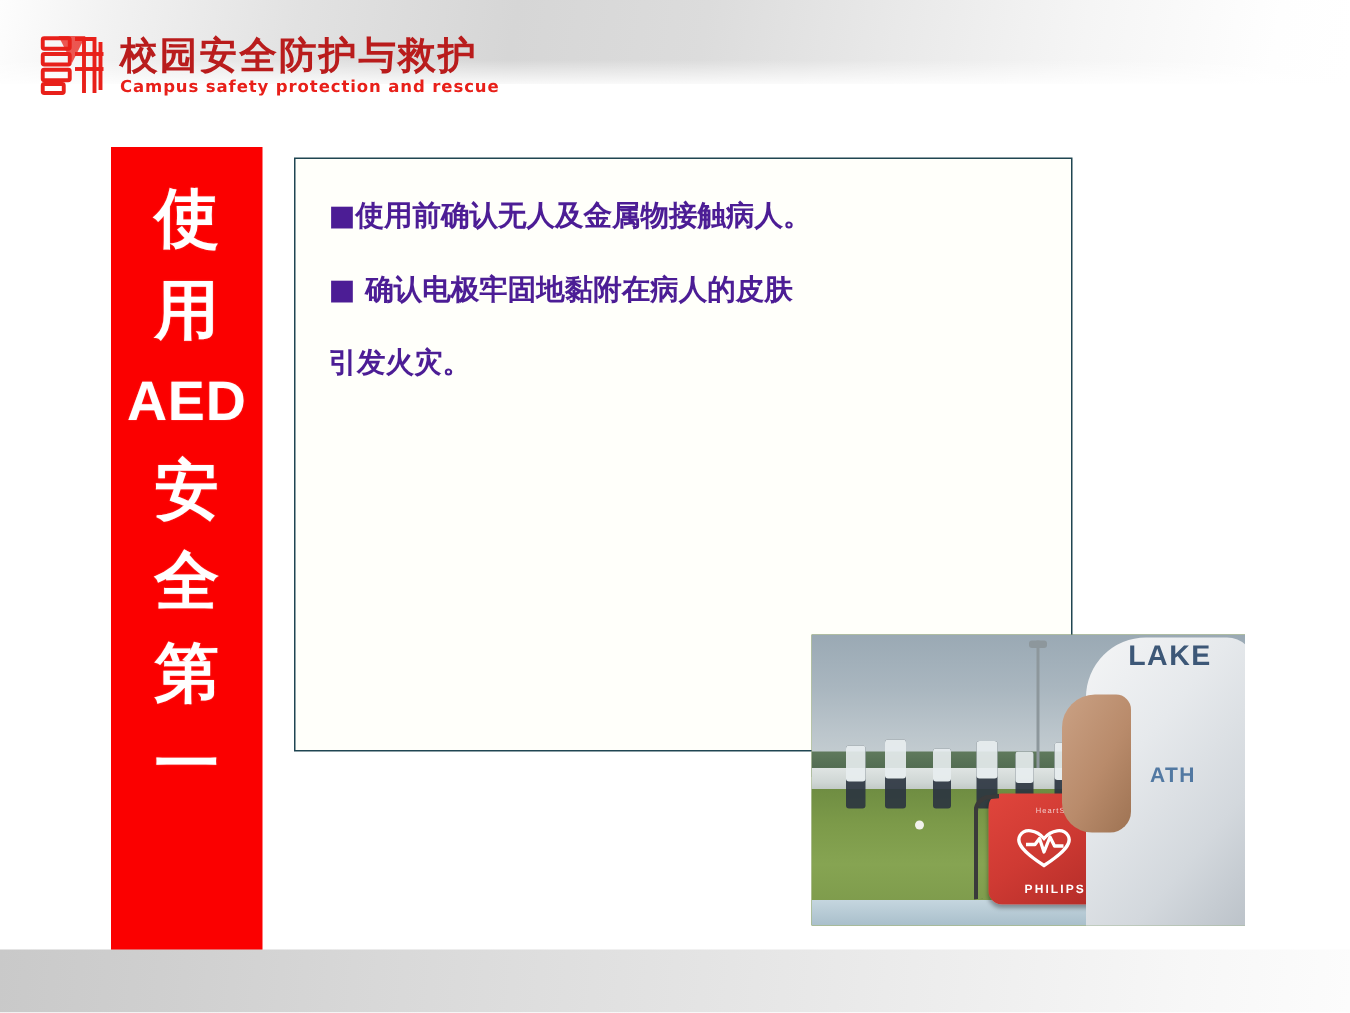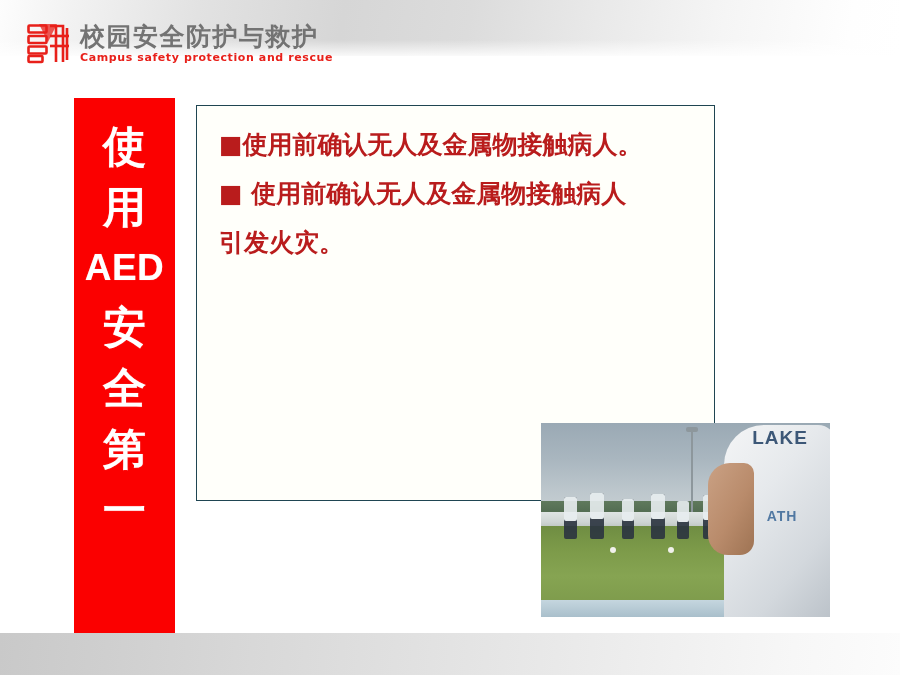--- a/index.html
+++ b/index.html
@@ -52,21 +52,21 @@
   .logo{
     position:absolute;left:26px;top:22px;
     display:flex;align-items:center;gap:8px;
   }
   .logo-mark{
     width:46px;height:44px;flex:0 0 auto;position:relative;
   }
   .logo-text{display:flex;flex-direction:column;justify-content:center;}
   .logo-cn{
     font-family:"DejaVu Sans", sans-serif;
-    font-size:25px;font-weight:bold;color:#737373;
+    font-size:25px;font-weight:bold;color:#b91c1c;
     letter-spacing:1.5px;line-height:1.05;white-space:nowrap;
   }
   .logo-en{
     font-family:"DejaVu Sans", sans-serif;
     font-size:11px;font-weight:bold;color:#e8201a;
     letter-spacing:0.6px;line-height:1.2;white-space:nowrap;
     margin-top:1px;
   }
 
   
@@ -92,23 +92,23 @@
   
   .content-box{
     position:absolute;left:196px;top:105px;width:519px;height:396px;
     border:1.5px solid #1f4552;
     background:#fffffa;
     box-sizing:border-box;
     padding:14px 10px 0 22px;
   }
   .bullet-line{
     display:block;
-    color:#b91c1c;
+    color:#4c1d95;
     font-family:"DejaVu Serif", serif;
-    font-size:25px;
+    font-size:19px;
     font-weight:bold;
     line-height:49px;
     white-space:nowrap;
     letter-spacing:0px;
   }
   .bullet-line.indent{padding-left:0px;}
 
   
   .photo{
     position:absolute;left:541px;top:423px;width:289px;height:194px;
@@ -258,21 +258,21 @@
     <span class="t-char">用</span>
     <span class="t-char latin">AED</span>
     <span class="t-char">安</span>
     <span class="t-char">全</span>
     <span class="t-char">第</span>
     <span class="t-char">一</span>
   </div>
 
   <div class="content-box">
     <span class="bullet-line">■使用前确认无人及金属物接触病人。</span>
-    <span class="bullet-line">■ 使用前确认无人及金属物接触病人</span>
+    <span class="bullet-line">■ 确认电极牢固地黏附在病人的皮肤</span>
     <span class="bullet-line indent">引发火灾。</span>
   </div>
 
   <div class="photo">
     <div class="ph-sky"></div>
     <div class="ph-treeline"></div>
     <div class="ph-wall"></div>
     <div class="ph-grass"></div>
     <div class="ph-pole-top"></div>
     <div class="ph-pole"></div>
@@ -293,20 +293,35 @@
         <span class="torso"></span>
       </div>
     <div class="ph-person" style="left:56%;width:13px;height:44px;">
         <span class="torso"></span>
       </div>
     <div class="ph-ball" style="left:24%;"></div>
     <div class="ph-ball" style="left:44%;"></div>
 
     <div class="ph-mat"></div>
 
+    <div class="aed">
+      <div class="aed-strap"></div>
+      <div class="aed-brand">HeartStart</div>
+      <div class="aed-heart">
+        <svg width="42" height="28" viewBox="0 0 42 28" aria-hidden="true">
+          <path d="M21 26 C7 17 2 11 5 6 C8 1 16 2 21 8 C26 2 34 1 37 6 C40 11 35 17 21 26 Z" fill="none" stroke="#ffffff" stroke-width="2.2"></path>
+          <path d="M9 12 L15 12 L18 8 L21 17 L25 7 L28 13 L34 13" fill="none" stroke="#ffffff" stroke-width="2.2" stroke-linejoin="round"></path>
+        </svg>
+      </div>
+      <div class="aed-philips">PHILIPS</div>
+      <div class="aed-knob"></div>
+      <div class="aed-tag">
+        <div class="aed-tag-top"></div>
+      </div>
+    </div>
 
     <div class="ph-student">
       <div class="ph-shirt"></div>
       <div class="ph-shirt-txt">LAKE</div>
       <div class="ph-shirt-txt2">ATH</div>
       <div class="ph-arm"></div>
     </div>
   </div>
 
   <div class="bottom-band"></div>

